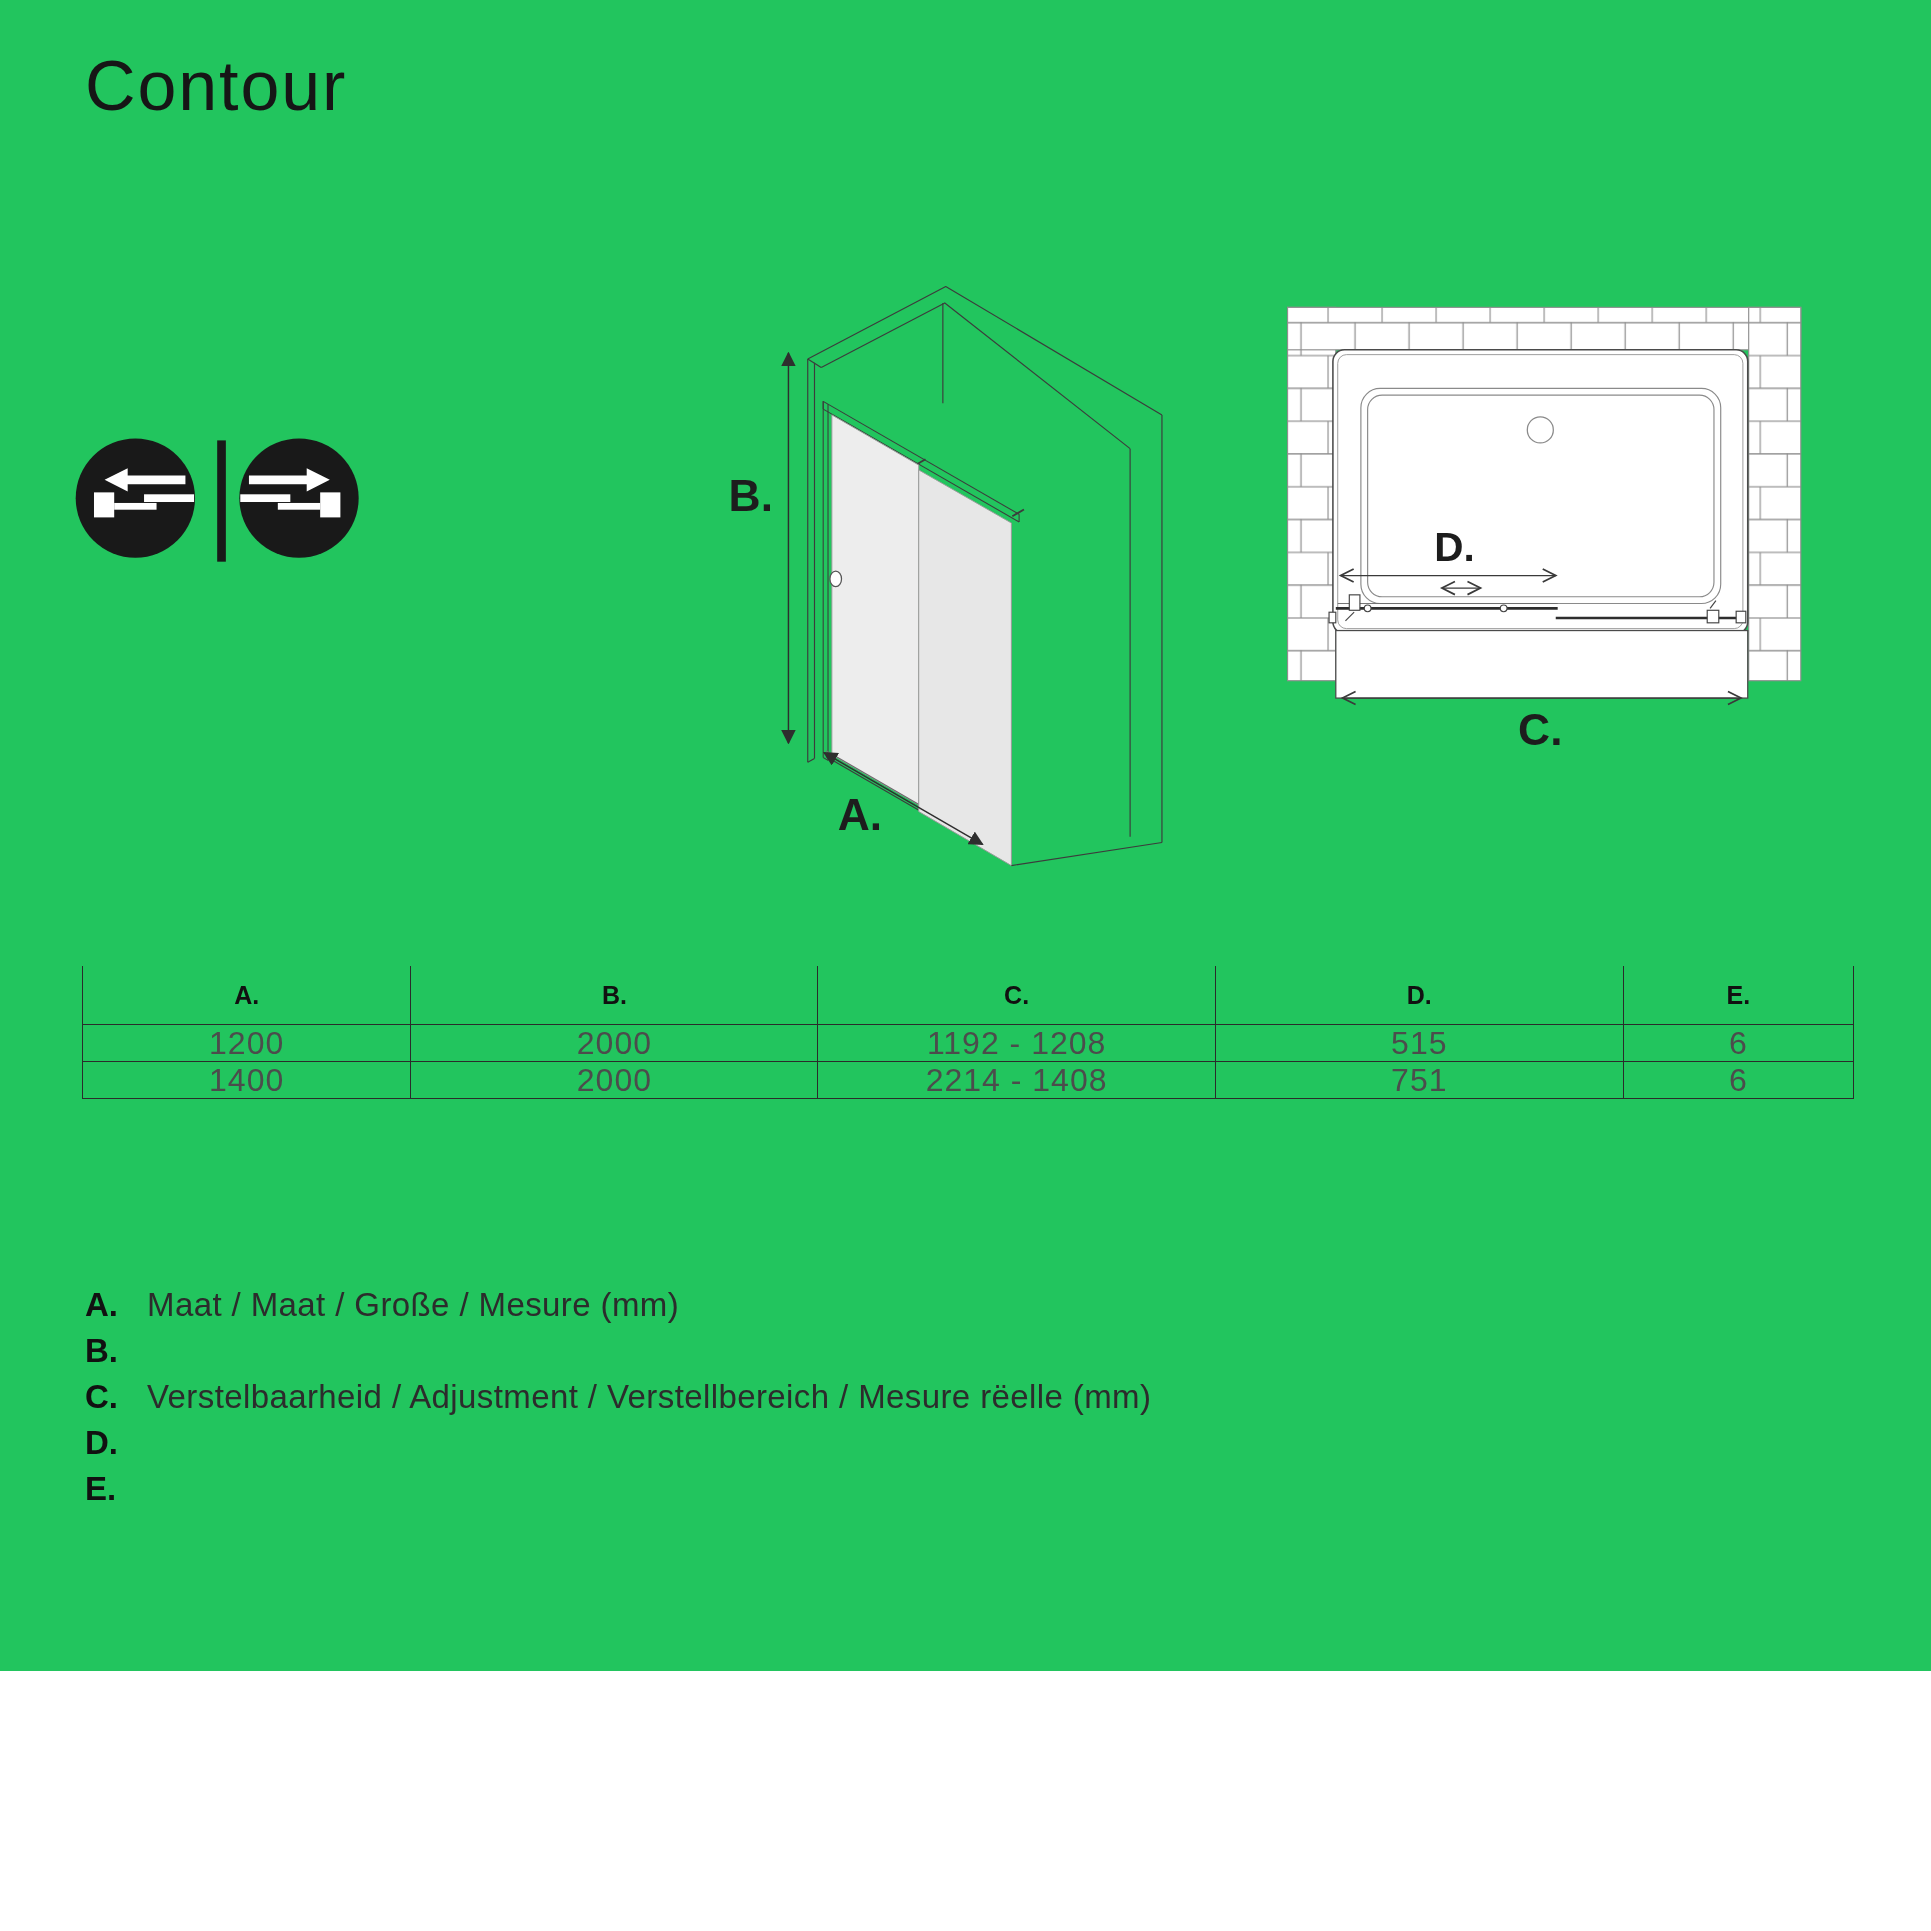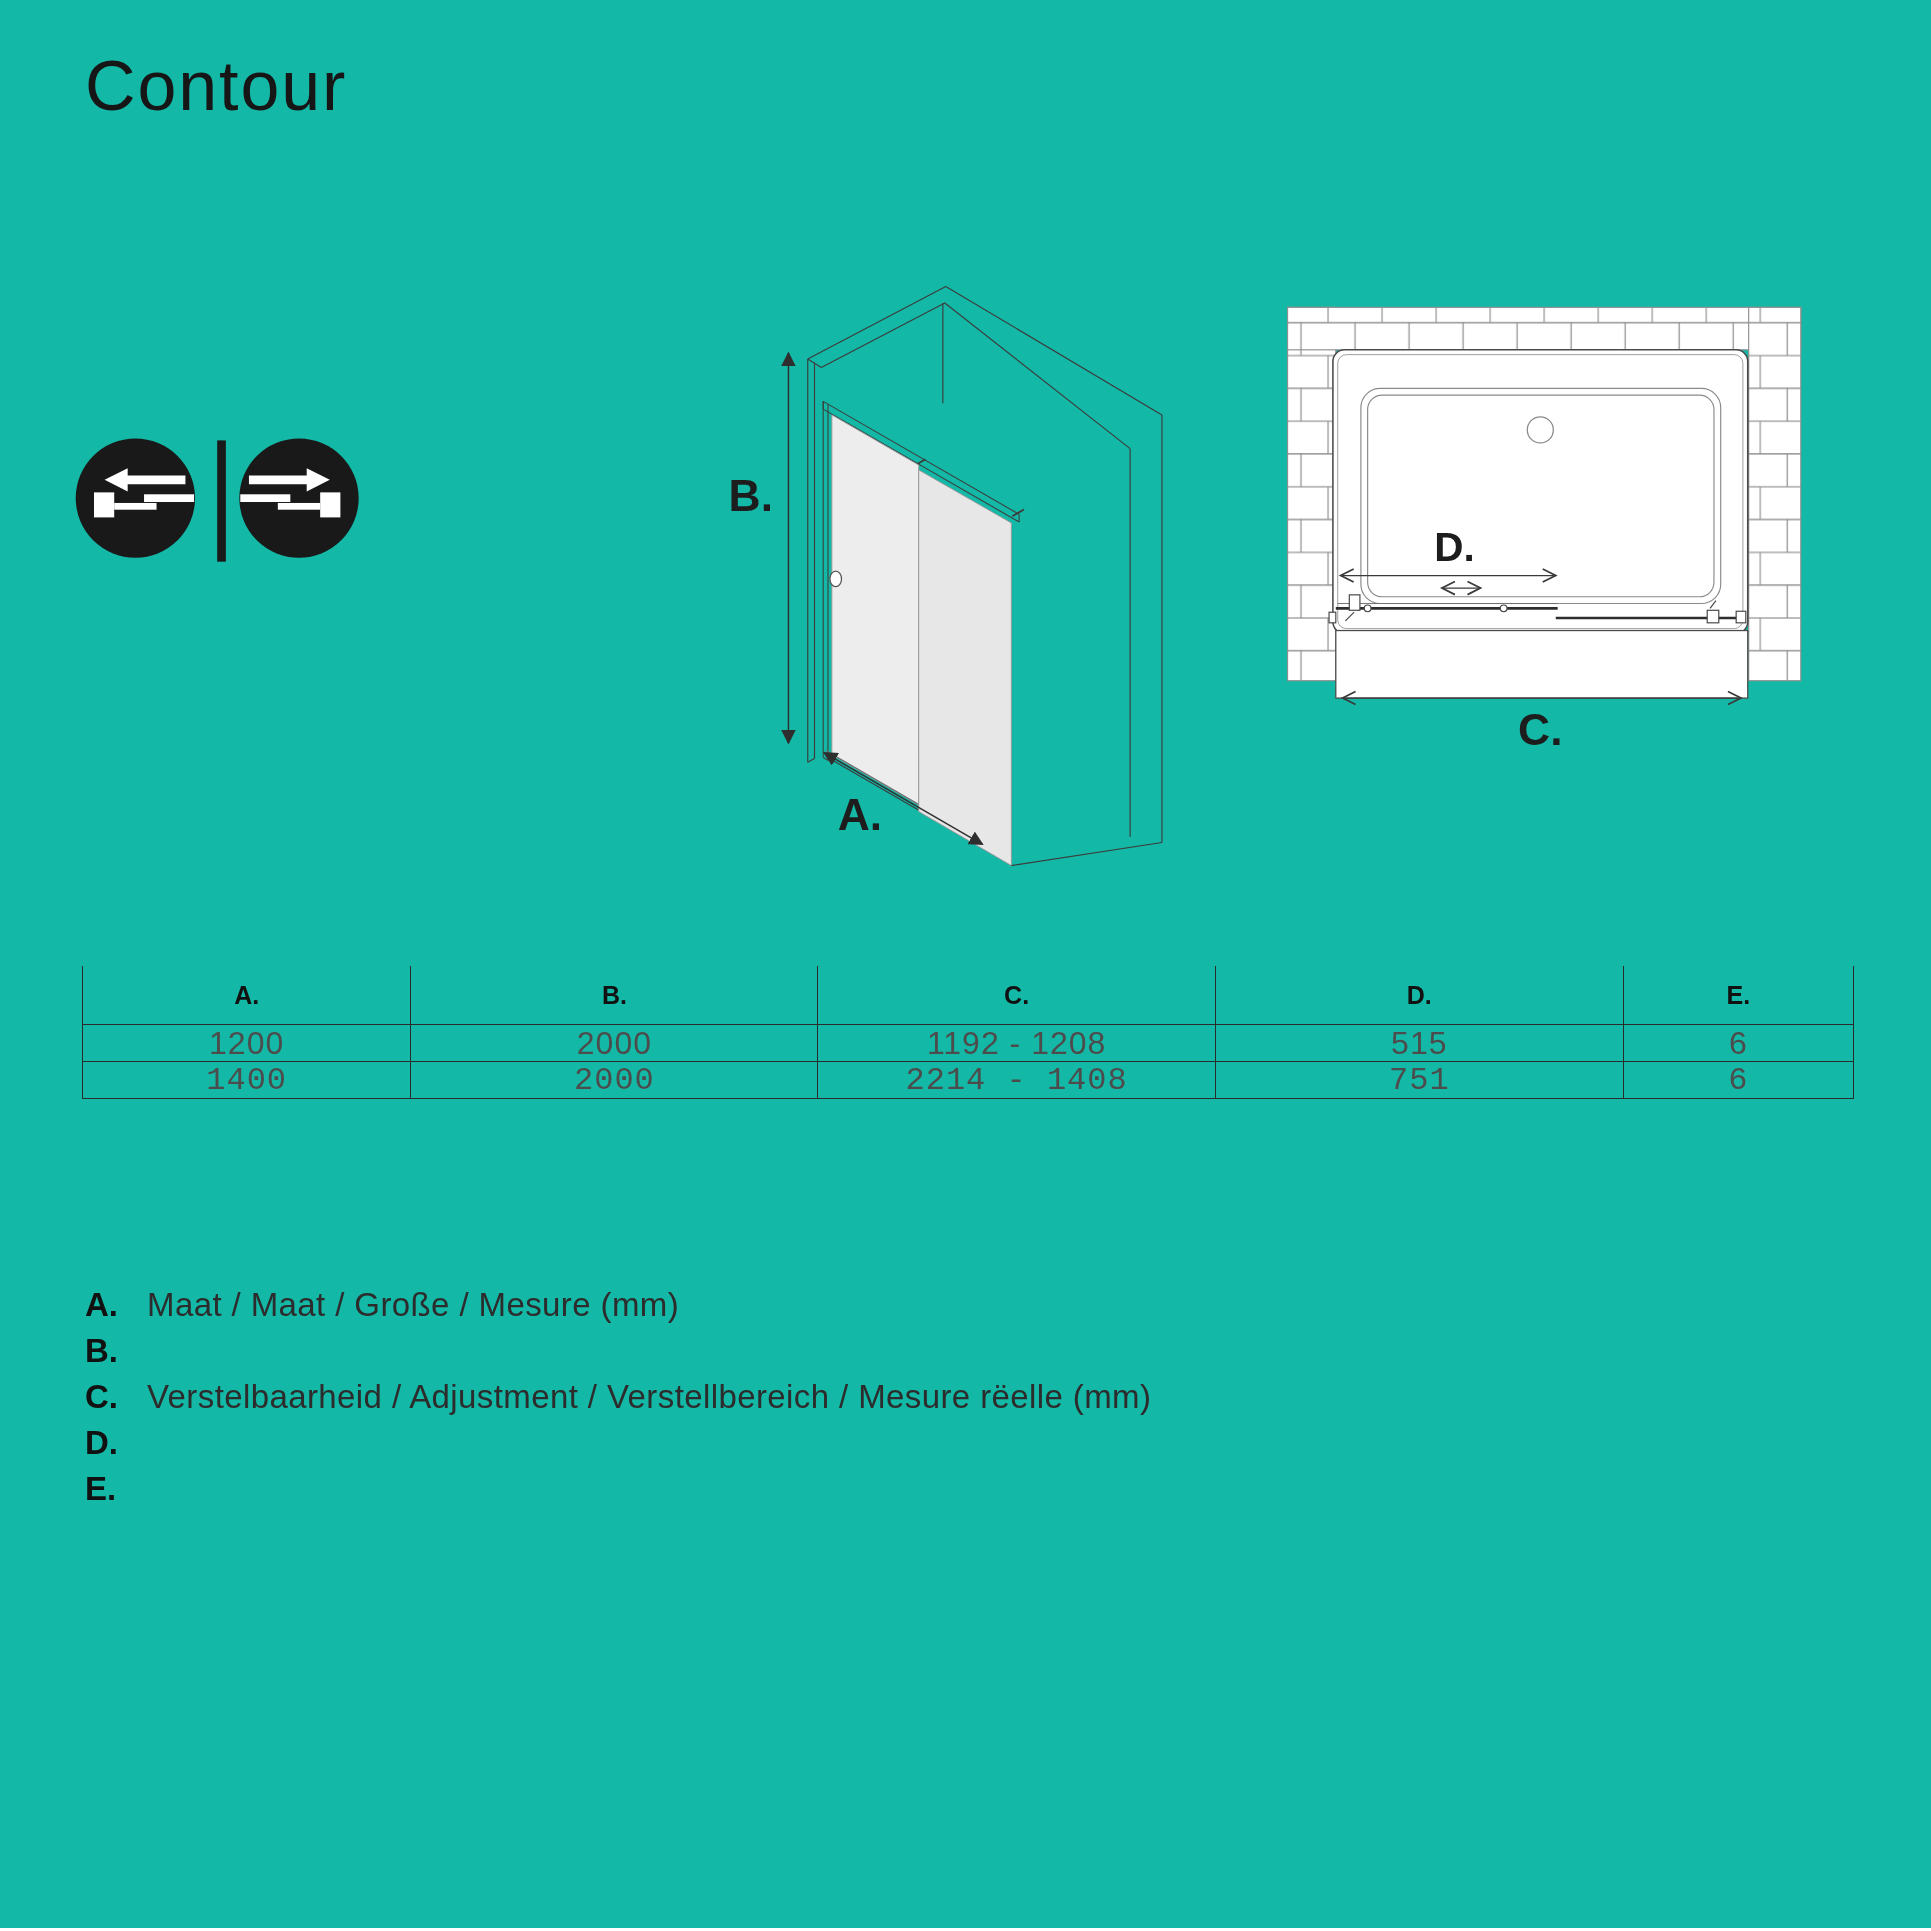--- a/index.html
+++ b/index.html
@@ -1,35 +1,35 @@
 <!DOCTYPE html>
 <html><head>
 <meta charset="utf-8">
 <style>
   html,body{margin:0;padding:0;background:#ffffff;}
-  .canvas{position:relative;width:1931px;height:1928px;background:#14b8a6;overflow:hidden;
+  .canvas{position:relative;width:1931px;height:1671px;background:#22c55e;overflow:hidden;
           font-family:"Liberation Sans",sans-serif;color:#1d1d1d;}
   .title{position:absolute;left:85px;top:46px;font-size:70px;font-weight:400;
          letter-spacing:1.9px;color:#161616;margin:0;}
   .icons-svg{position:absolute;left:58px;top:425px;width:328px;height:154px;}
   .iso-svg{position:absolute;left:579px;top:212px;width:637px;height:676px;}
   .top-svg{position:absolute;left:1274px;top:290px;width:550px;height:492px;}
   .dim-label{font-family:"Liberation Sans",sans-serif;font-weight:700;fill:#1d1d1d;}
   
   .size-table{position:absolute;left:82px;top:966px;width:1770px;border-left:1.9px solid #2b2b2b;
               border-right:1.9px solid #2b2b2b;}
   .t-row{display:flex;width:100%;}
   .t-row .cell{box-sizing:border-box;text-align:center;border-right:1.9px solid #2b2b2b;}
   .t-row .cell:last-child{border-right:none;}
   .hdr{height:58px;}
   .hdr .cell{font-weight:700;font-size:25px;color:#111;display:flex;align-items:center;justify-content:center;}
   .drow{height:36px;border-top:1.9px solid #2b2b2b;}
   .drow .cell{font-size:32px;font-weight:400;color:#4c4c4c;letter-spacing:1px;
               display:flex;align-items:center;justify-content:center;}
-  .size-table .bottom{border-bottom:1.9px solid #2b2b2b;font-family:Liberation Mono, monospace;}
+  .size-table .bottom{border-bottom:1.9px solid #2b2b2b;}
   .c0{width:18.55%;} .c1{width:23.0%;} .c2{width:22.45%;} .c3{width:23.05%;} .c4{width:12.95%;}
   
   .legend{position:absolute;left:85px;top:1286px;}
   .l-item{display:flex;align-items:baseline;height:46px;font-size:33px;color:#2c2c2c;}
   .l-key{font-weight:700;width:62px;color:#111;}
   .l-text{font-weight:400;letter-spacing:0.4px;}
 </style>
 </head>
 <body>
 

